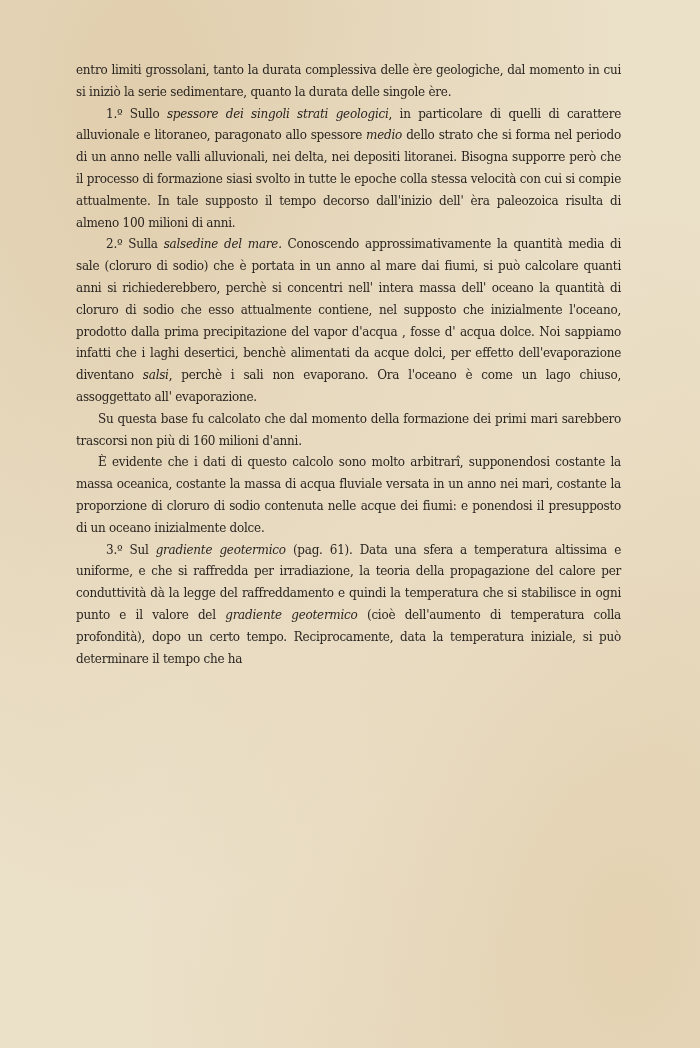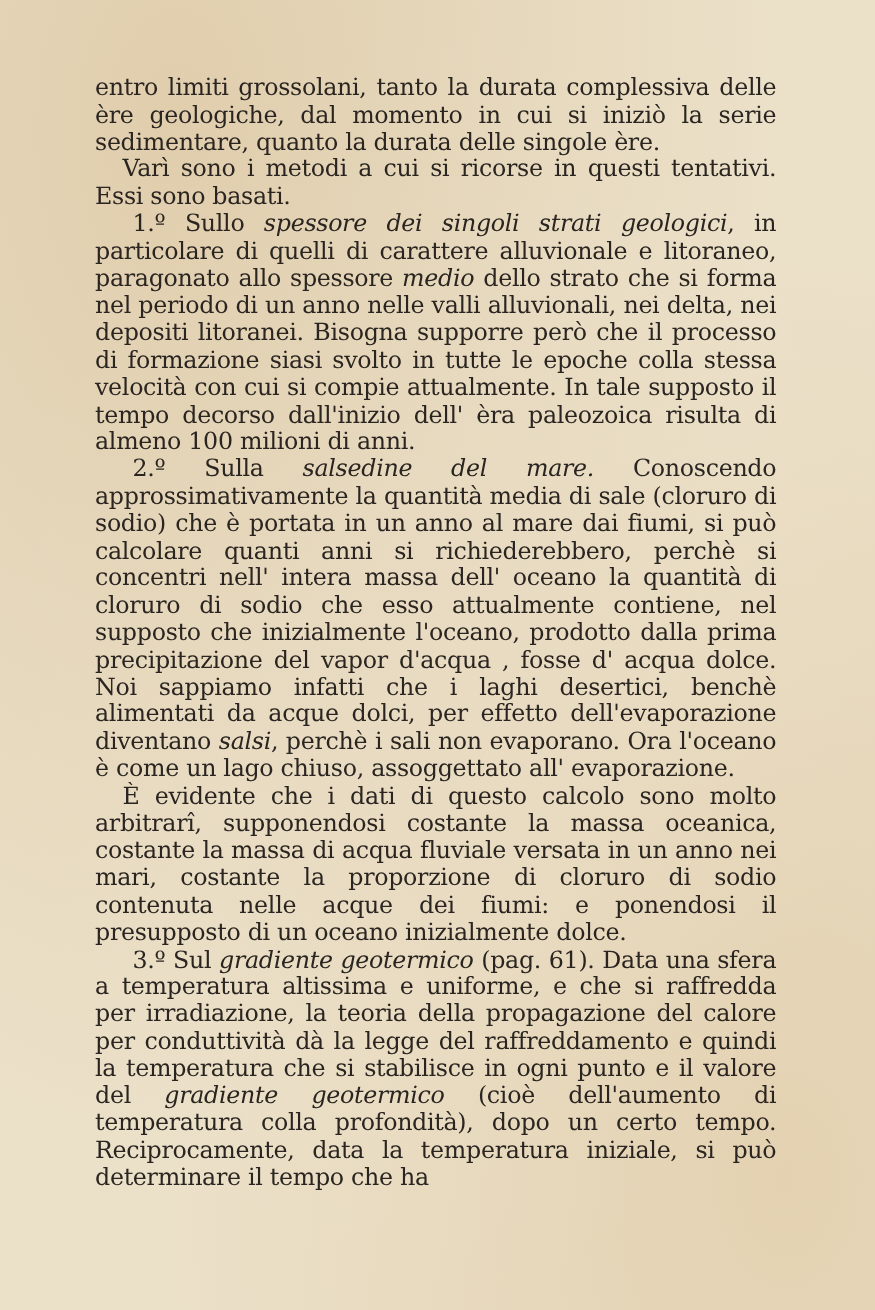--- a/index.html
+++ b/index.html
@@ -23,36 +23,36 @@
     .page-number {
       position: absolute; left: 0; top: 0;
       font-size: 17px; letter-spacing: 0.5px;
     }
     .running-title {
       position: absolute; left: 0; right: 0; top: 4px; text-align: center;
       font-size: 11.5px; letter-spacing: 2px; font-variant: small-caps;
       text-transform: uppercase;
     }
     .body-text {
-      font-size: 19px; line-height: 21.8px;
+      font-size: 12px; line-height: 21.8px;
       text-align: justify;
       font-family: "DejaVu Serif", "Liberation Serif", serif;
       letter-spacing: -0.25px;
     }
     .para { margin: 0; }
     .indent { text-indent: 22px; }
     .num-indent { text-indent: 30px; }
     em { font-style: italic; }
   </style>
 </head>
 <body>
 
 <div class="page">
 
   <div class="body-text">
     <p class="para"><span>entro limiti grossolani, tanto la durata complessiva delle ère geologiche, dal momento in cui si iniziò la serie sedimentare, quanto la durata delle singole ère.</span></p>
-    <p class="para indent"><span>Varì sono i metodi a cui si ricorse in questi tentativi. Essi sono basati.</span></p>
     <p class="para num-indent"><span>1.º Sullo </span><em>spessore dei singoli strati geologici</em><span>, in particolare di quelli di carattere alluvionale e litoraneo, paragonato allo spessore </span><em>medio</em><span> dello strato che si forma nel periodo di un anno nelle valli alluvionali, nei delta, nei depositi litoranei. Bisogna supporre però che il processo di formazione siasi svolto in tutte le epoche colla stessa velocità con cui si compie attualmente. In tale supposto il tempo decorso dall'inizio dell' èra paleozoica risulta di almeno 100 milioni di anni.</span></p>
     <p class="para num-indent"><span>2.º Sulla </span><em>salsedine del mare.</em><span> Conoscendo approssimativamente la quantità media di sale (cloruro di sodio) che è portata in un anno al mare dai fiumi, si può calcolare quanti anni si richiederebbero, perchè si concentri nell' intera massa dell' oceano la quantità di cloruro di sodio che esso attualmente contiene, nel supposto che inizialmente l'oceano, prodotto dalla prima precipitazione del vapor d'acqua , fosse d' acqua dolce. Noi sappiamo infatti che i laghi desertici, benchè alimentati da acque dolci, per effetto dell'evaporazione diventano </span><em>salsi</em><span>, perchè i sali non evaporano. Ora l'oceano è come un lago chiuso, assoggettato all' evaporazione.</span></p>
+    <p class="para indent"><span>Su questa base fu calcolato che dal momento della formazione dei primi mari sarebbero trascorsi non più di 160 milioni d'anni.</span></p>
     <p class="para indent"><span>È evidente che i dati di questo calcolo sono molto arbitrarî, supponendosi costante la massa oceanica, costante la massa di acqua fluviale versata in un anno nei mari, costante la proporzione di cloruro di sodio contenuta nelle acque dei fiumi: e ponendosi il presupposto di un oceano inizialmente dolce.</span></p>
     <p class="para num-indent"><span>3.º Sul </span><em>gradiente geotermico</em><span> (pag. 61). Data una sfera a temperatura altissima e uniforme, e che si raffredda per irradiazione, la teoria della propagazione del calore per conduttività dà la legge del raffreddamento e quindi la temperatura che si stabilisce in ogni punto e il valore del </span><em>gradiente geotermico</em><span> (cioè dell'aumento di temperatura colla profondità), dopo un certo tempo. Reciprocamente, data la temperatura iniziale, si può determinare il tempo che ha</span></p>
   </div>
 </div>
 
 </body></html>

